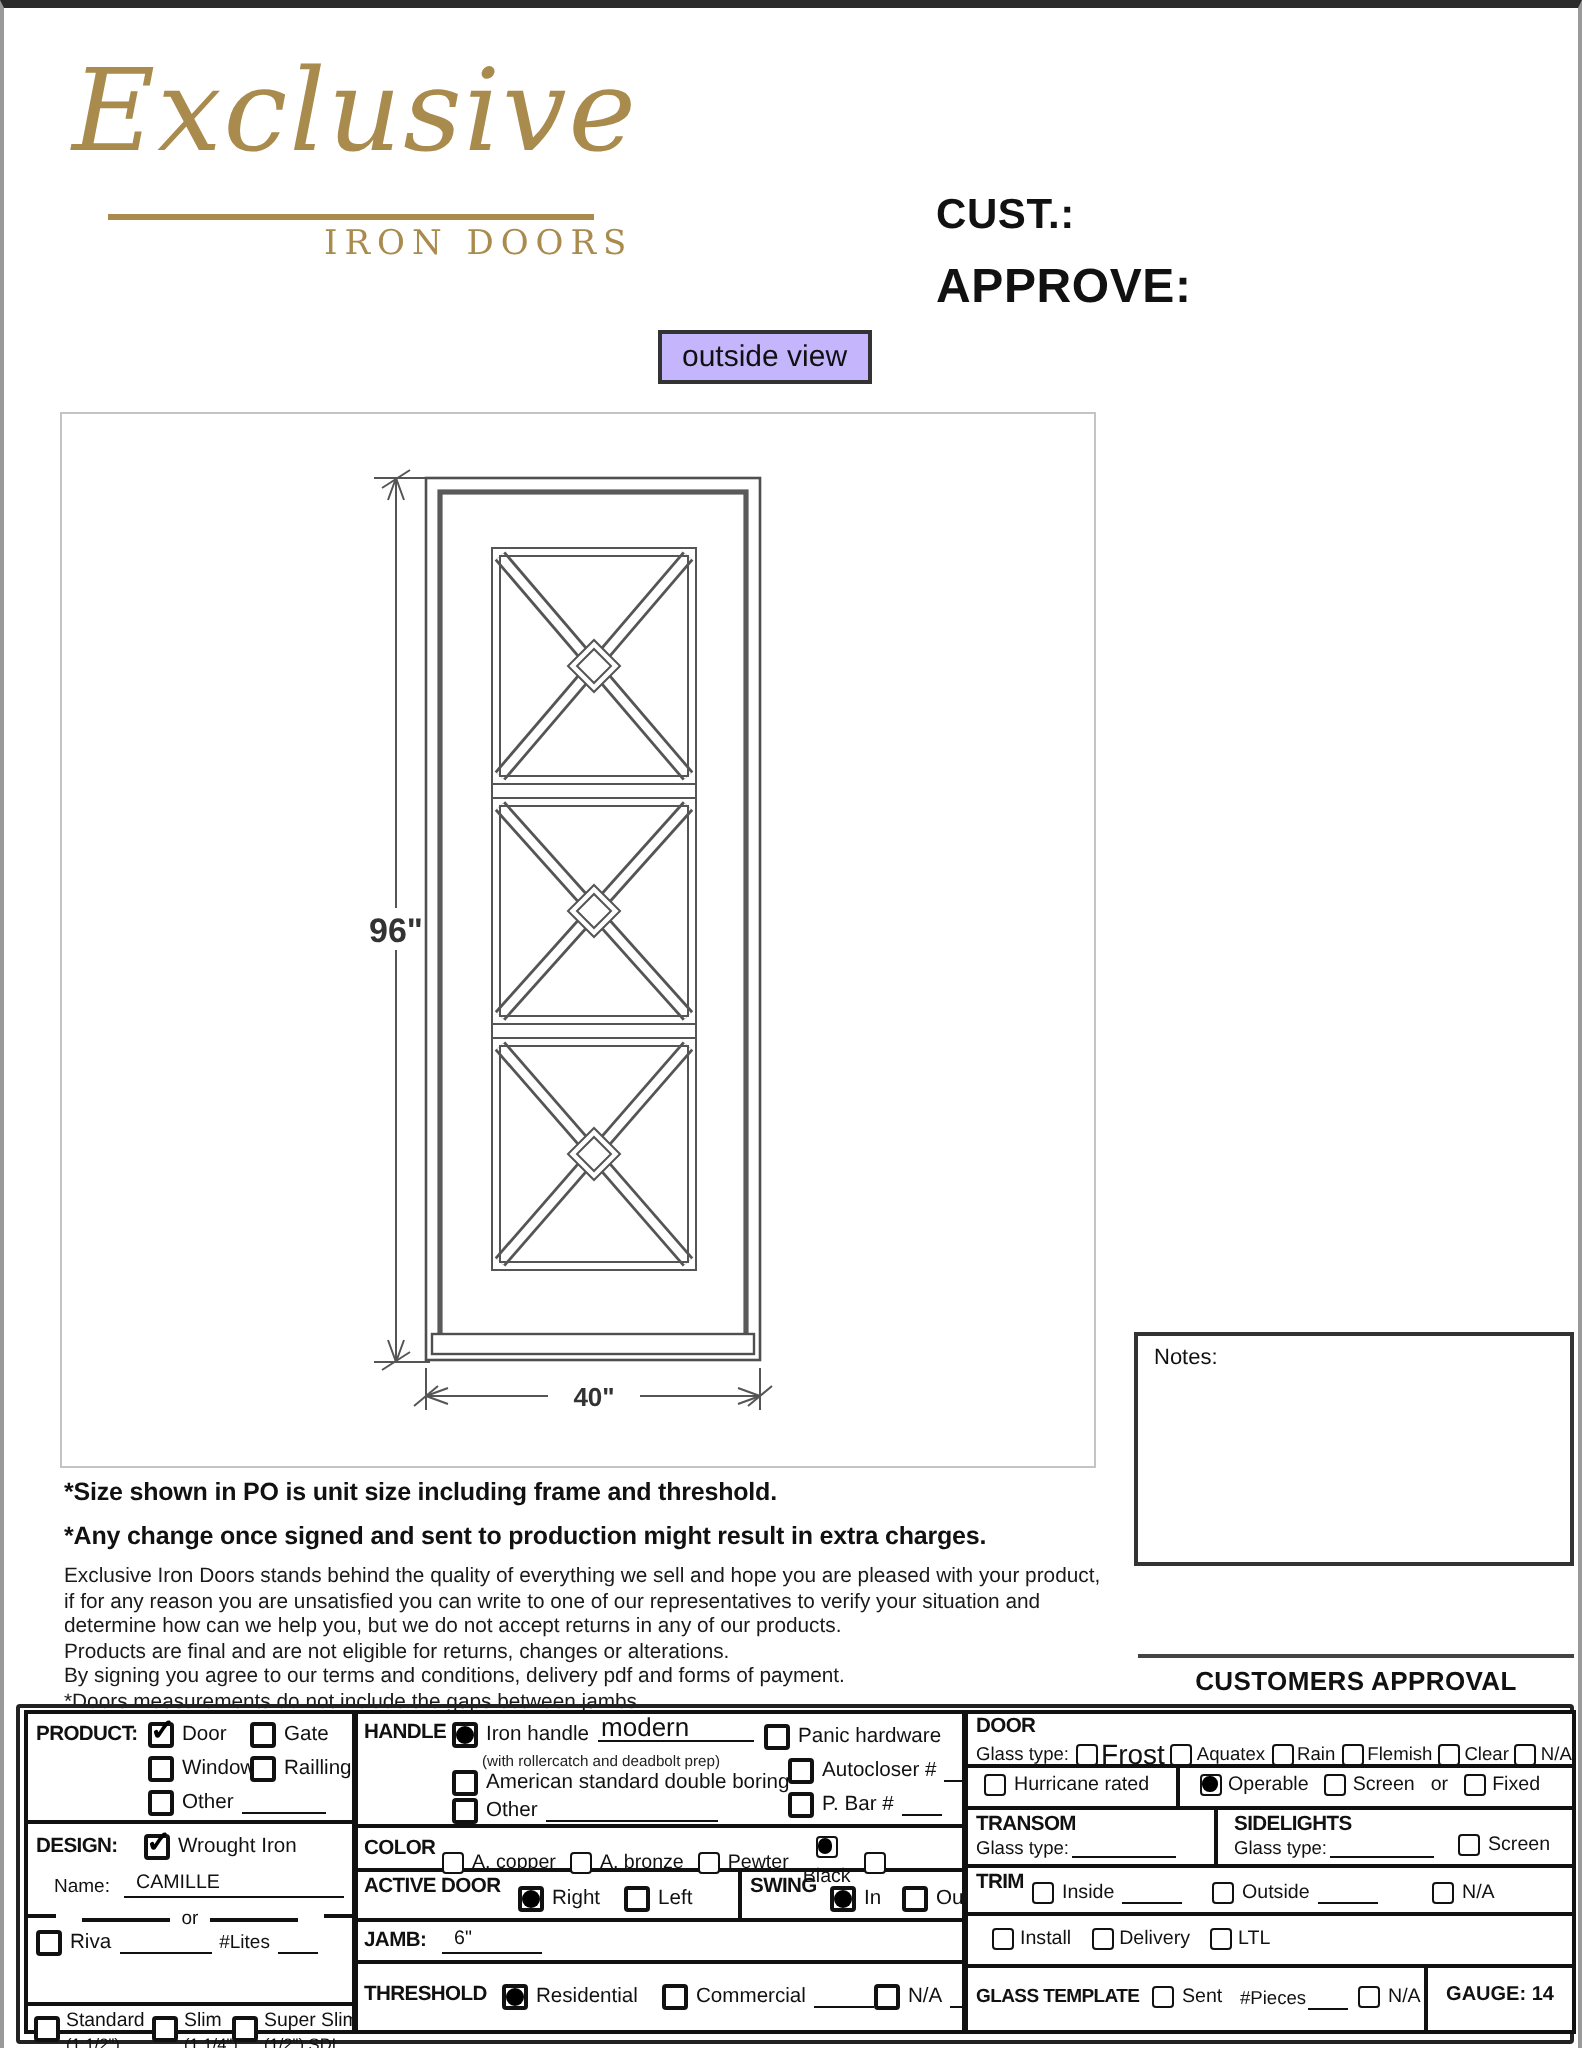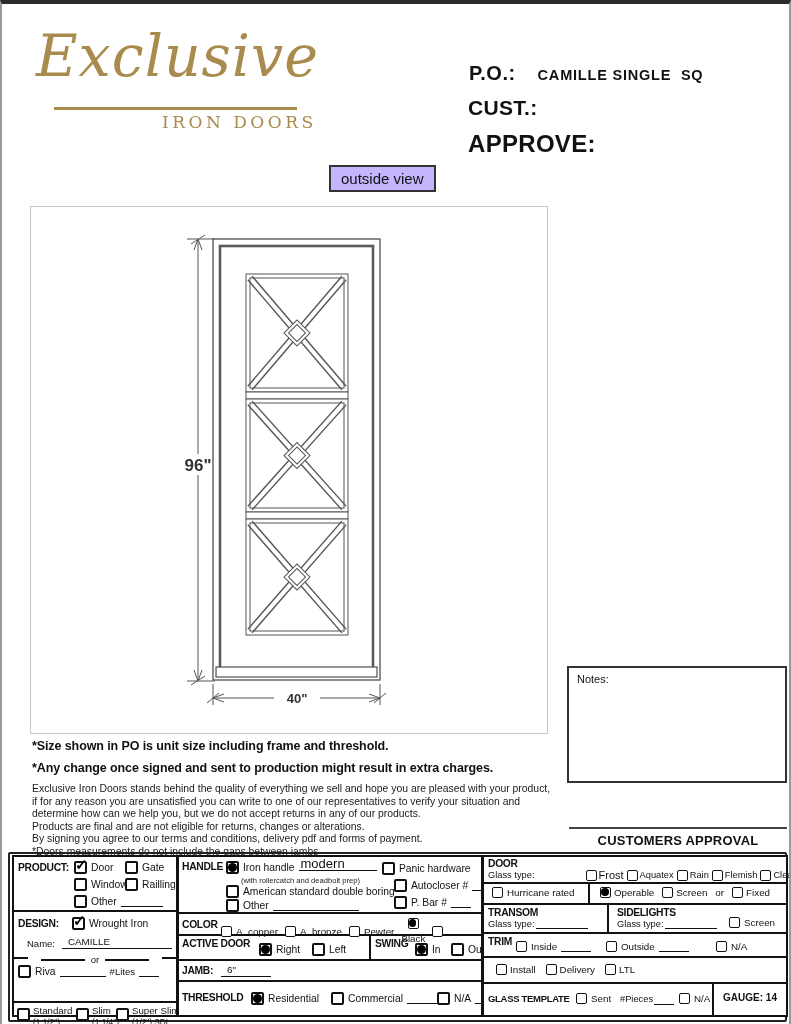--- a/index.html
+++ b/index.html
@@ -73,21 +73,20 @@
 </style>
 </head>
 <body>
 
 <div class="page">
 
   <div class="logo-script">Exclusive</div>
   <div class="logo-underline"></div>
   <div class="logo-sub">IRON DOORS</div>
 
-  <div class="po-row"><span class="po-label">P.O.:</span><span class="po-value">CAMILLE SINGLE  SQ</span></div>
   <div class="cust-label">CUST.:</div>
   <div class="approve-label">APPROVE:</div>
   <div class="view-box">outside view</div>
 
   <div class="draw-box">
     <svg width="516" height="526" viewBox="0 0 516 526">
 
       <g stroke="#555" stroke-width="1" fill="none">
         <line x1="167" y1="32" x2="167" y2="474"></line>
         <line x1="156" y1="32" x2="184" y2="32"></line>
@@ -349,21 +348,21 @@
           <span class="blank" style="width:12px;"></span>
         </span>
     </div>
   </div>
 
   <div class="grp" style="left:480px;top:851px;width:306px;height:162px;">
     <div class="row" style="height:27px;">
       <span class="lbl" style="left:4px;top:1px;">DOOR</span>
       <span class="flexrow" style="left:4px;top:12px;gap:3px;">
         <span class="ol9">Glass type:</span>
-        <span class="opt ol9" style="position:static;font-size:11px;gap:2px;margin-left:48px;">
+        <span class="opt ol9" style="position:static;font-size:14px;gap:2px;">
             <span class="cb sm"></span>
             <span>Frost</span>
           </span>
         <span class="opt ol9" style="position:static;font-size:9.3px;gap:2px;">
             <span class="cb sm"></span>
             <span>Aquatex</span>
           </span>
         <span class="opt ol9" style="position:static;font-size:9.3px;gap:2px;">
             <span class="cb sm"></span>
             <span>Rain</span>

